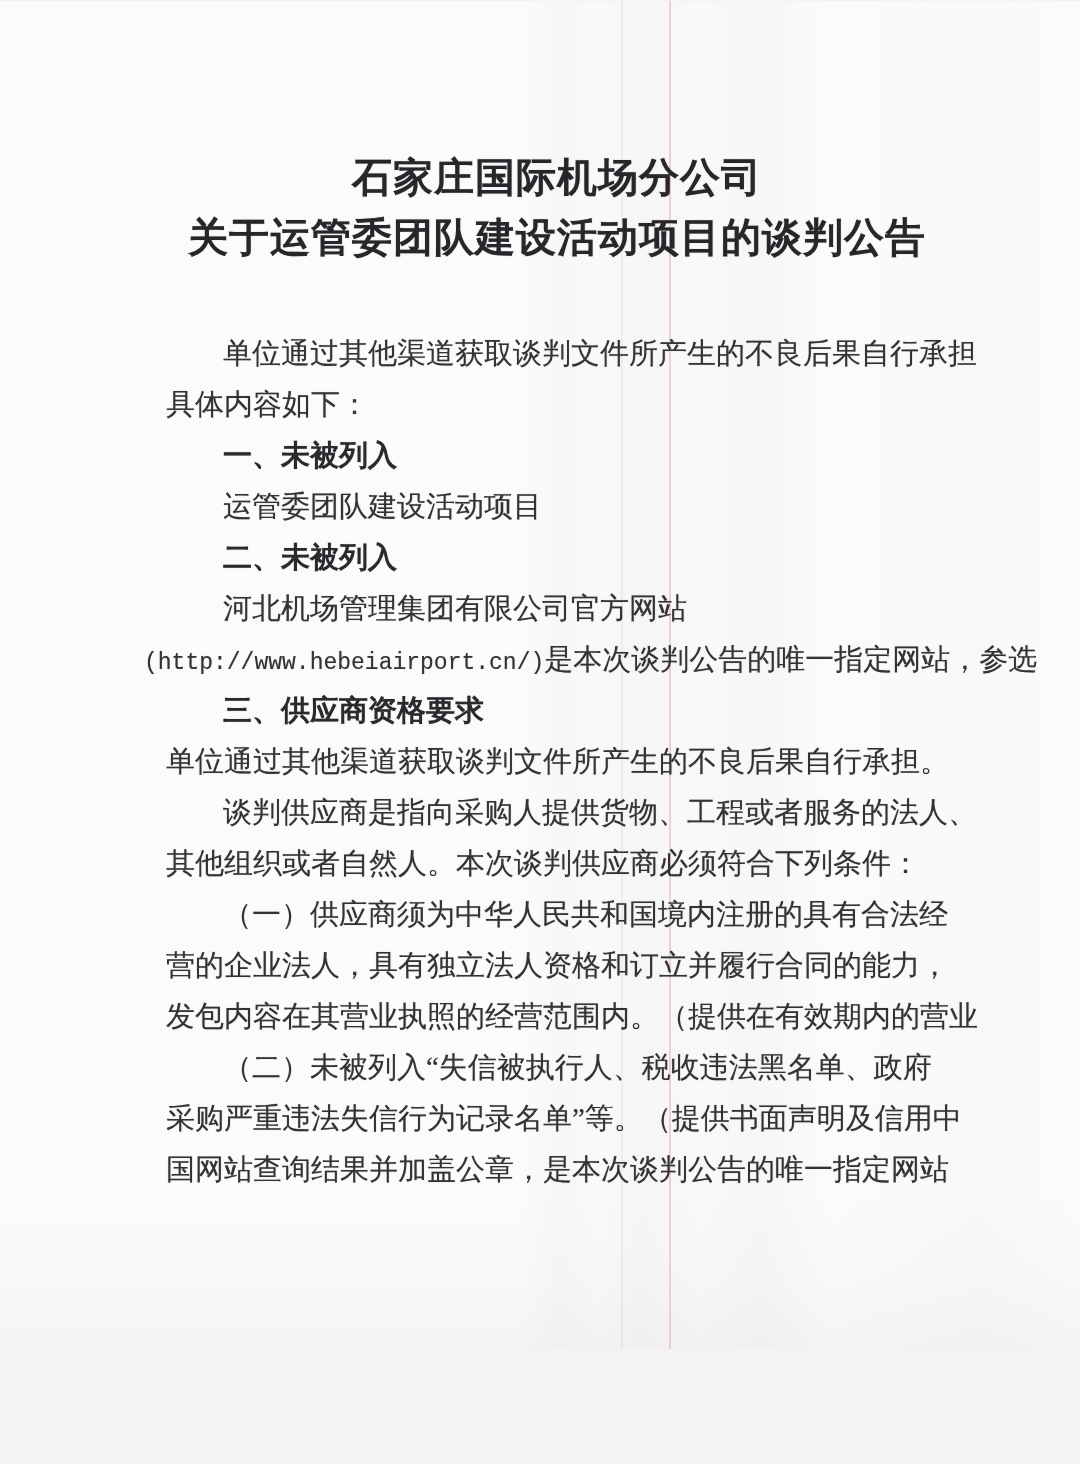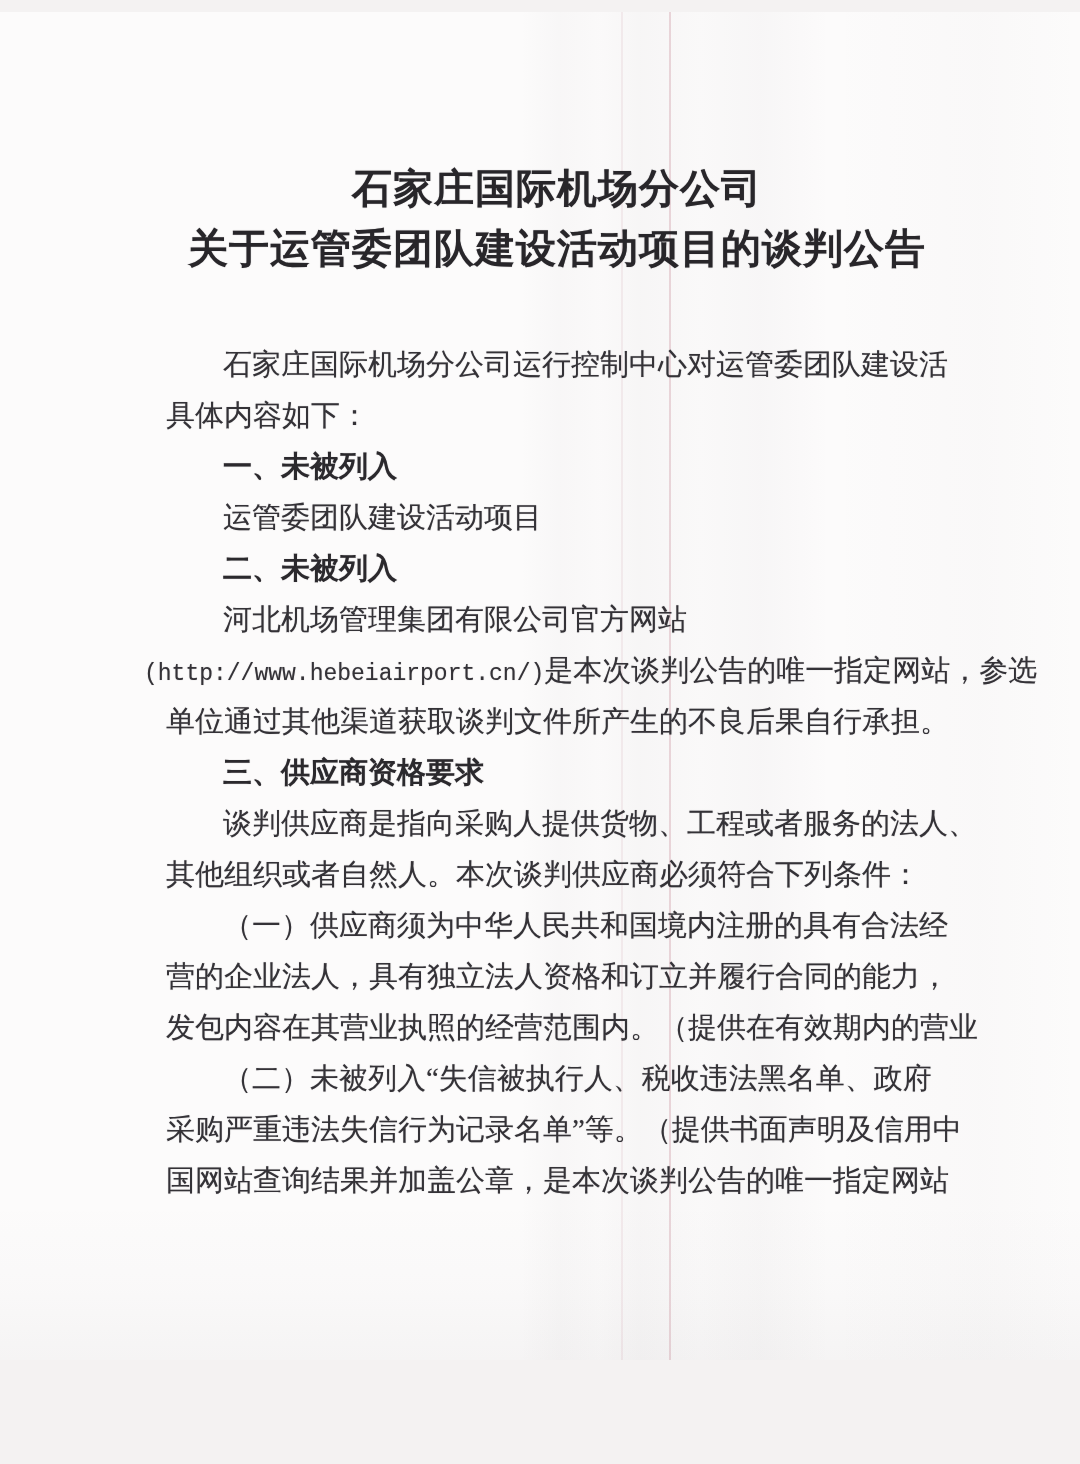--- a/index.html
+++ b/index.html
@@ -5,21 +5,21 @@
   html, body {
     margin: 0;
     padding: 0;
     background: #f4f2f2;
   }
 
   .page {
     position: relative;
     width: 1080px;
     height: 1348px;
-    margin: 12px auto;
+    margin: 1px auto;
     overflow: hidden;
     background-color: #fcfbfb;
     
     background-image:
       linear-gradient(90deg,
         rgba(120,112,118,0.00) 0px,
         rgba(120,112,118,0.00) 520px,
         rgba(120,112,118,0.030) 560px,
         rgba(120,112,118,0.012) 600px,
         rgba(120,112,118,0.040) 640px,
@@ -104,32 +104,32 @@
   <div class="pink-line l2"></div>
   <div class="pink-line l1"></div>
 
   <h1 class="title">
     <div>石家庄国际机场分公司</div>
     <div>关于运管委团队建设活动项目的谈判公告</div>
   </h1>
 
   <div class="body-text">
 
-    <div class="line indent">石家庄国际机场分公司运行控制中心对运管委团队建设活</div>
+    <div class="line indent">单位通过其他渠道获取谈判文件所产生的不良后果自行承担</div>
     <div class="line">具体内容如下：</div>
 
     <div class="line indent head">一、未被列入</div>
     <div class="line indent">运管委团队建设活动项目</div>
 
     <div class="line indent head">二、未被列入</div>
     <div class="line indent">河北机场管理集团有限公司官方网站</div>
     <div class="line url-line"><span class="url">(http://www.hebeiairport.cn/)</span><span>是本次谈判公告的唯一指定网站，参选</span></div>
+    <div class="line indent head">三、供应商资格要求</div>
+
     <div class="line">单位通过其他渠道获取谈判文件所产生的不良后果自行承担。</div>
-
-    <div class="line indent head">三、供应商资格要求</div>
     <div class="line indent">谈判供应商是指向采购人提供货物、工程或者服务的法人、</div>
     <div class="line">其他组织或者自然人。本次谈判供应商必须符合下列条件：</div>
 
     <div class="line indent">（一）供应商须为中华人民共和国境内注册的具有合法经</div>
     <div class="line">营的企业法人，具有独立法人资格和订立并履行合同的能力，</div>
     <div class="line">发包内容在其营业执照的经营范围内。（提供在有效期内的营业</div>
 
     <div class="line indent">（二）未被列入“失信被执行人、税收违法黑名单、政府</div>
     <div class="line">采购严重违法失信行为记录名单”等。（提供书面声明及信用中</div>
     <div class="line">国网站查询结果并加盖公章，是本次谈判公告的唯一指定网站</div>

